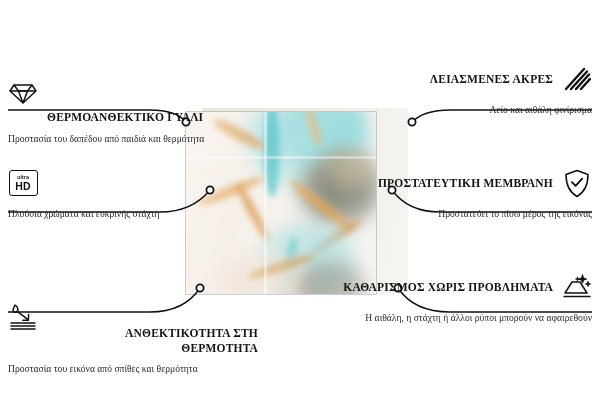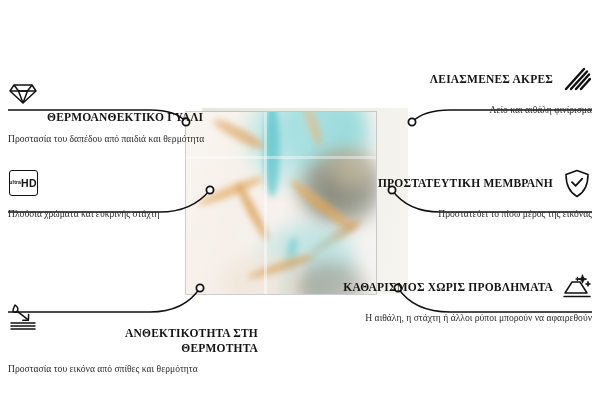--- a/index.html
+++ b/index.html
@@ -124,21 +124,21 @@
     justify-content: center;
   }
   .icon-box svg { display: block; }
 
   
   .hd-badge {
     width: 27px; height: 24px;
     border: 1.6px solid #111;
     border-radius: 3px;
     display: flex;
-    flex-direction: row;
+    flex-direction: column;
     align-items: center;
     justify-content: center;
     line-height: 1;
     font-family: "Liberation Sans", sans-serif;
   }
   .hd-ultra { font-size: 5.2px; font-weight: bold; letter-spacing: 0.1px; color: #111; }
   .hd-main  { font-size: 10.5px; font-weight: bold; letter-spacing: 0.2px; color: #111; margin-top: 1px; }
 </style>
 </head>
 <body>

